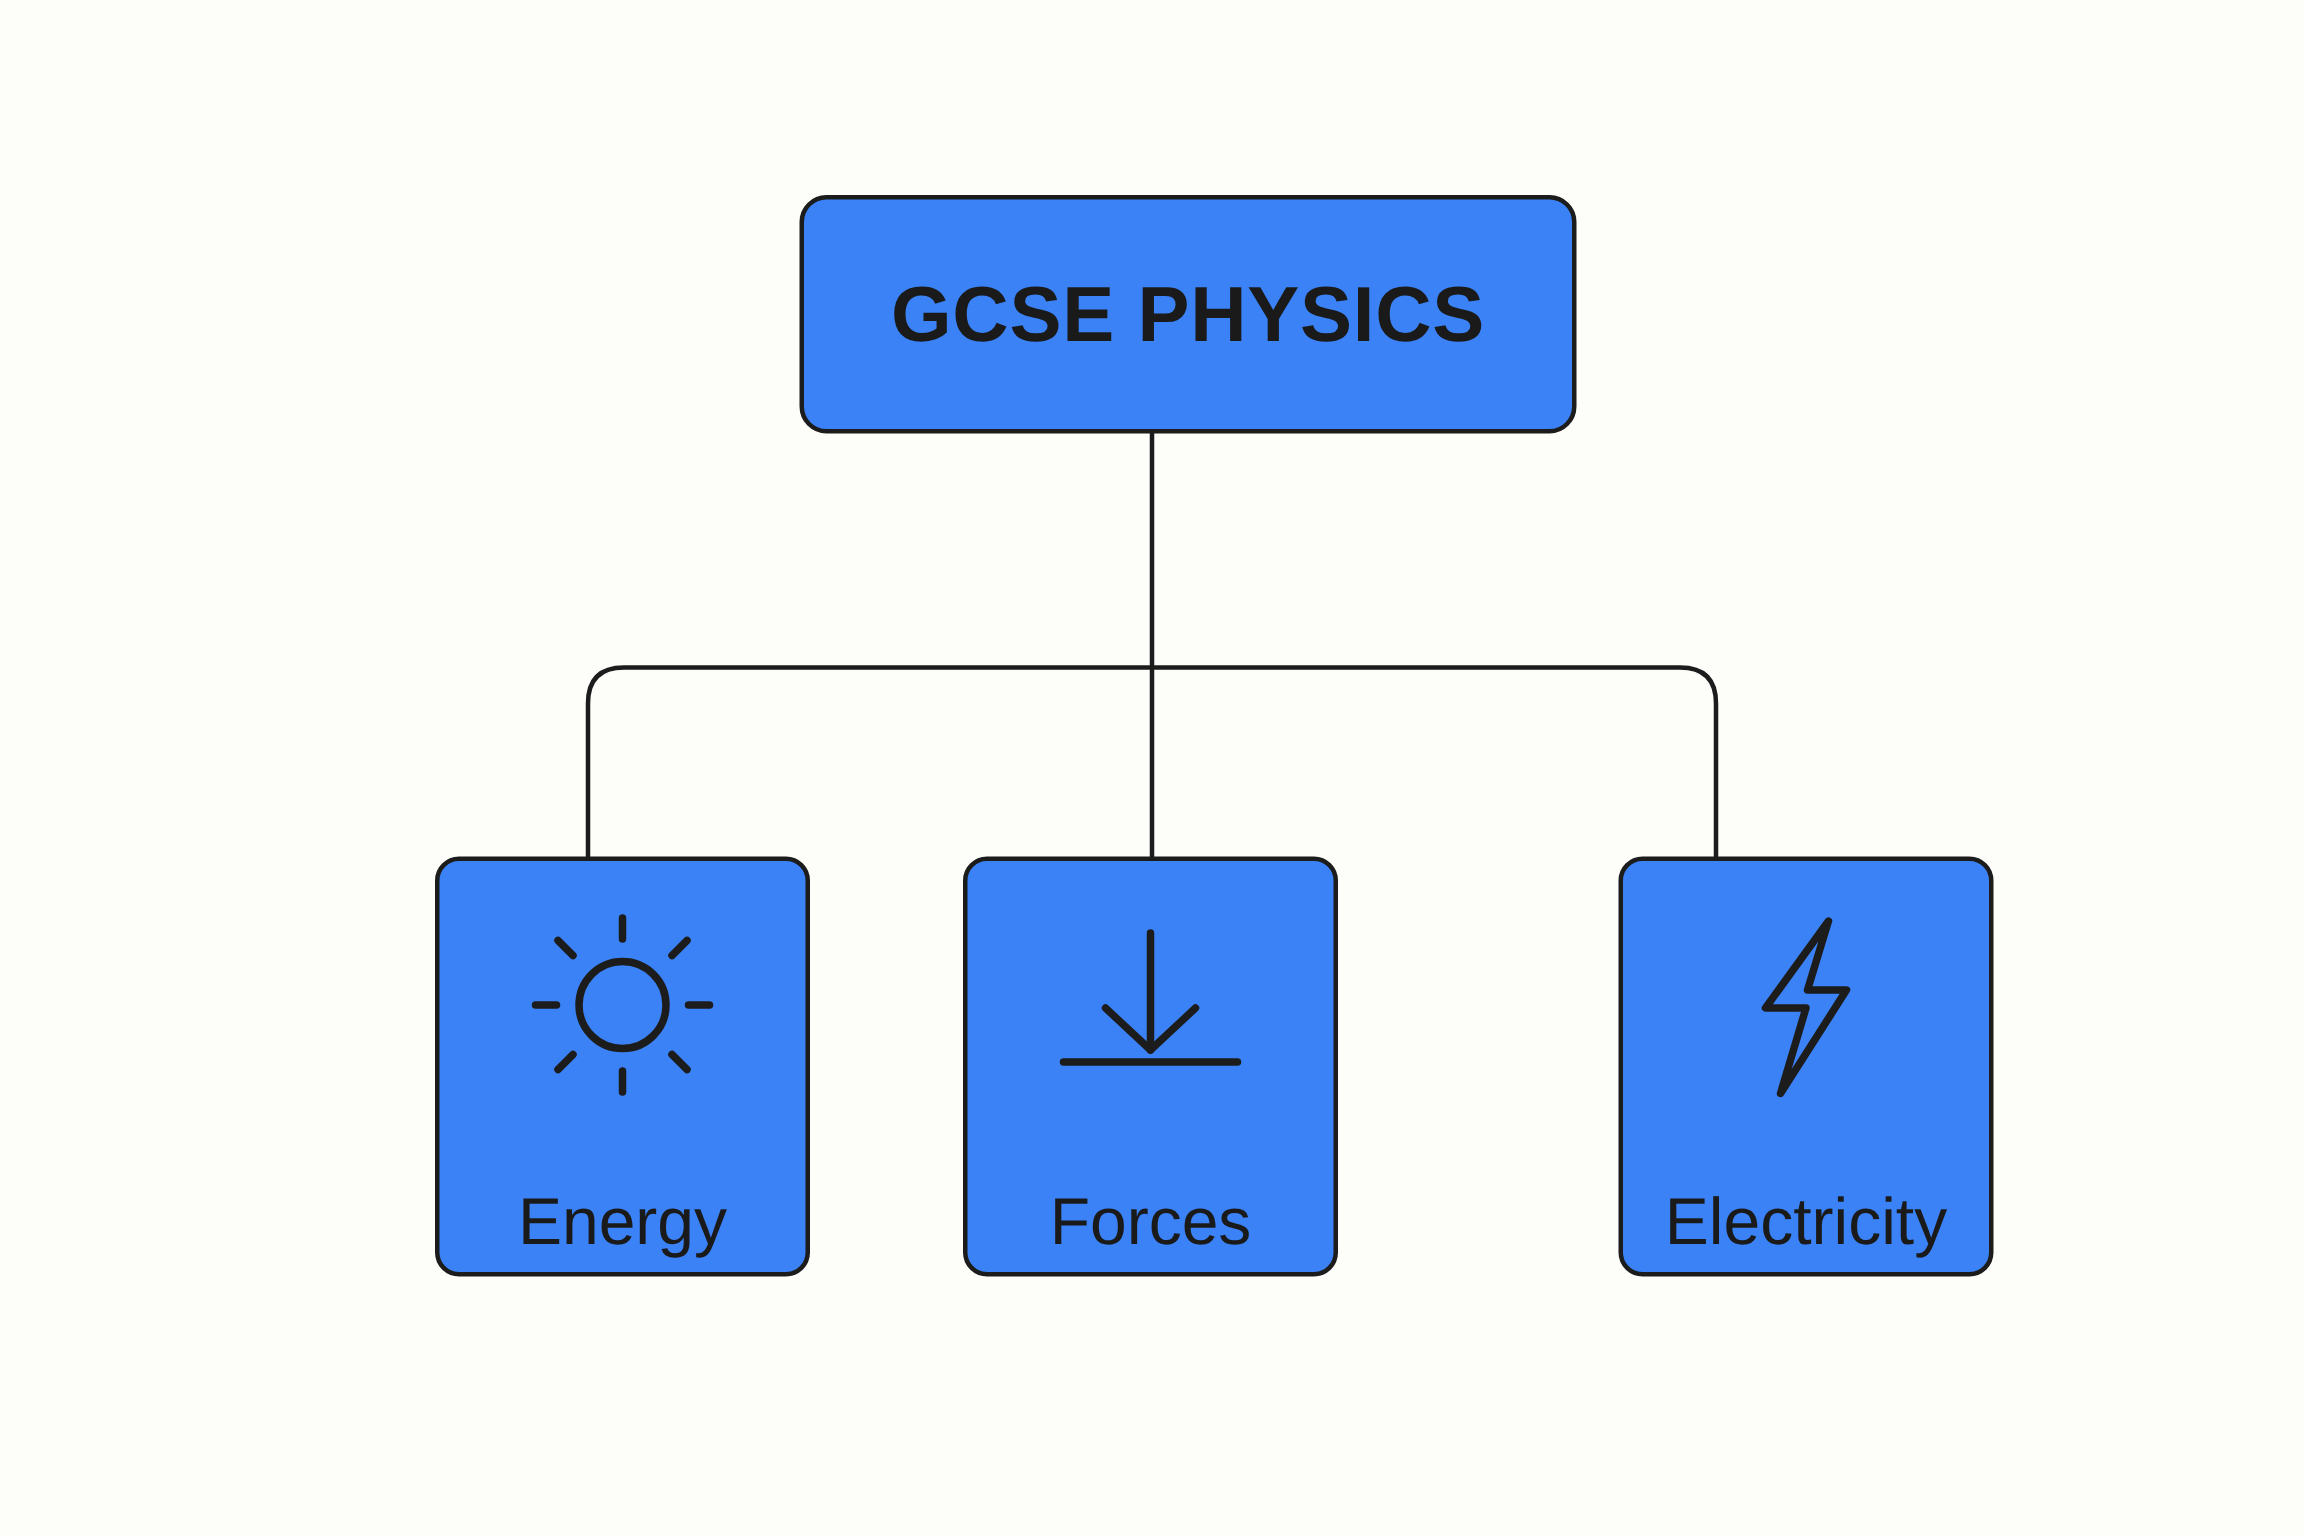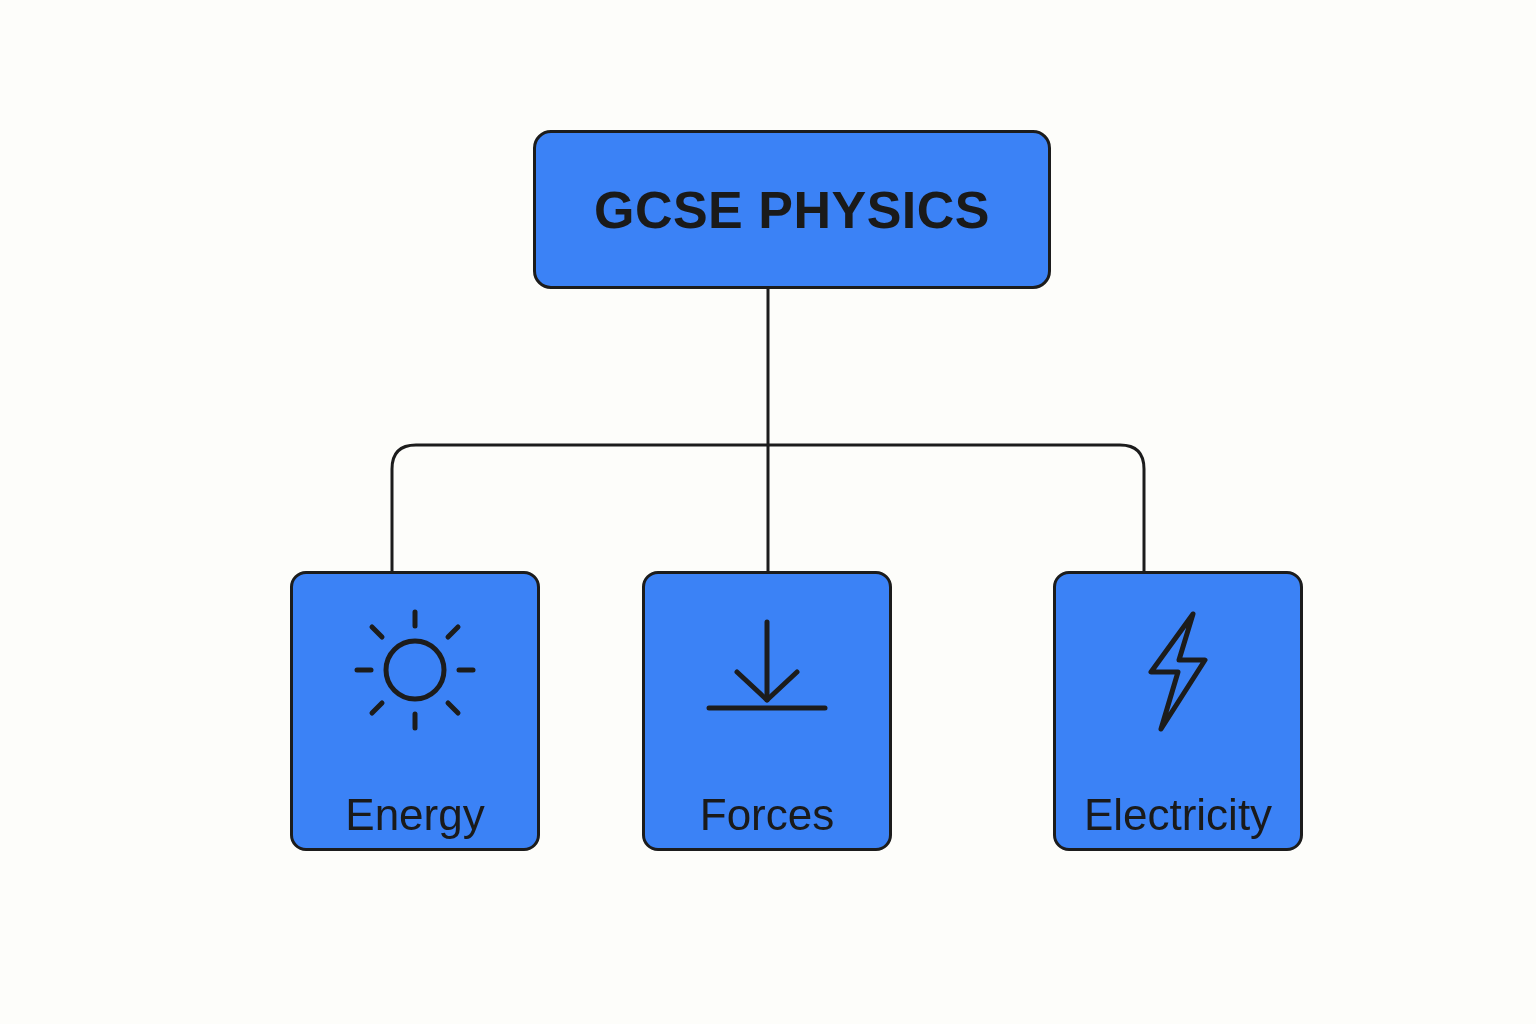--- a/index.html
+++ b/index.html
@@ -49,21 +49,21 @@
     }
     .child {
       top: 571px;
       width: 250px;
       height: 280px;
       flex-direction: column;
       justify-content: flex-start;
     }
     .child-energy { left: 266px; }
     .child-forces { left: 618px; }
-    .child-electricity { left: 1029px; }
+    .child-electricity { left: 1055px; }
     .child-icon {
       width: 150px;
       height: 150px;
       margin-top: 28px;
       display: block;
     }
     .child-label {
       margin-top: 38px;
       font-size: 44px;
       font-weight: 400;

